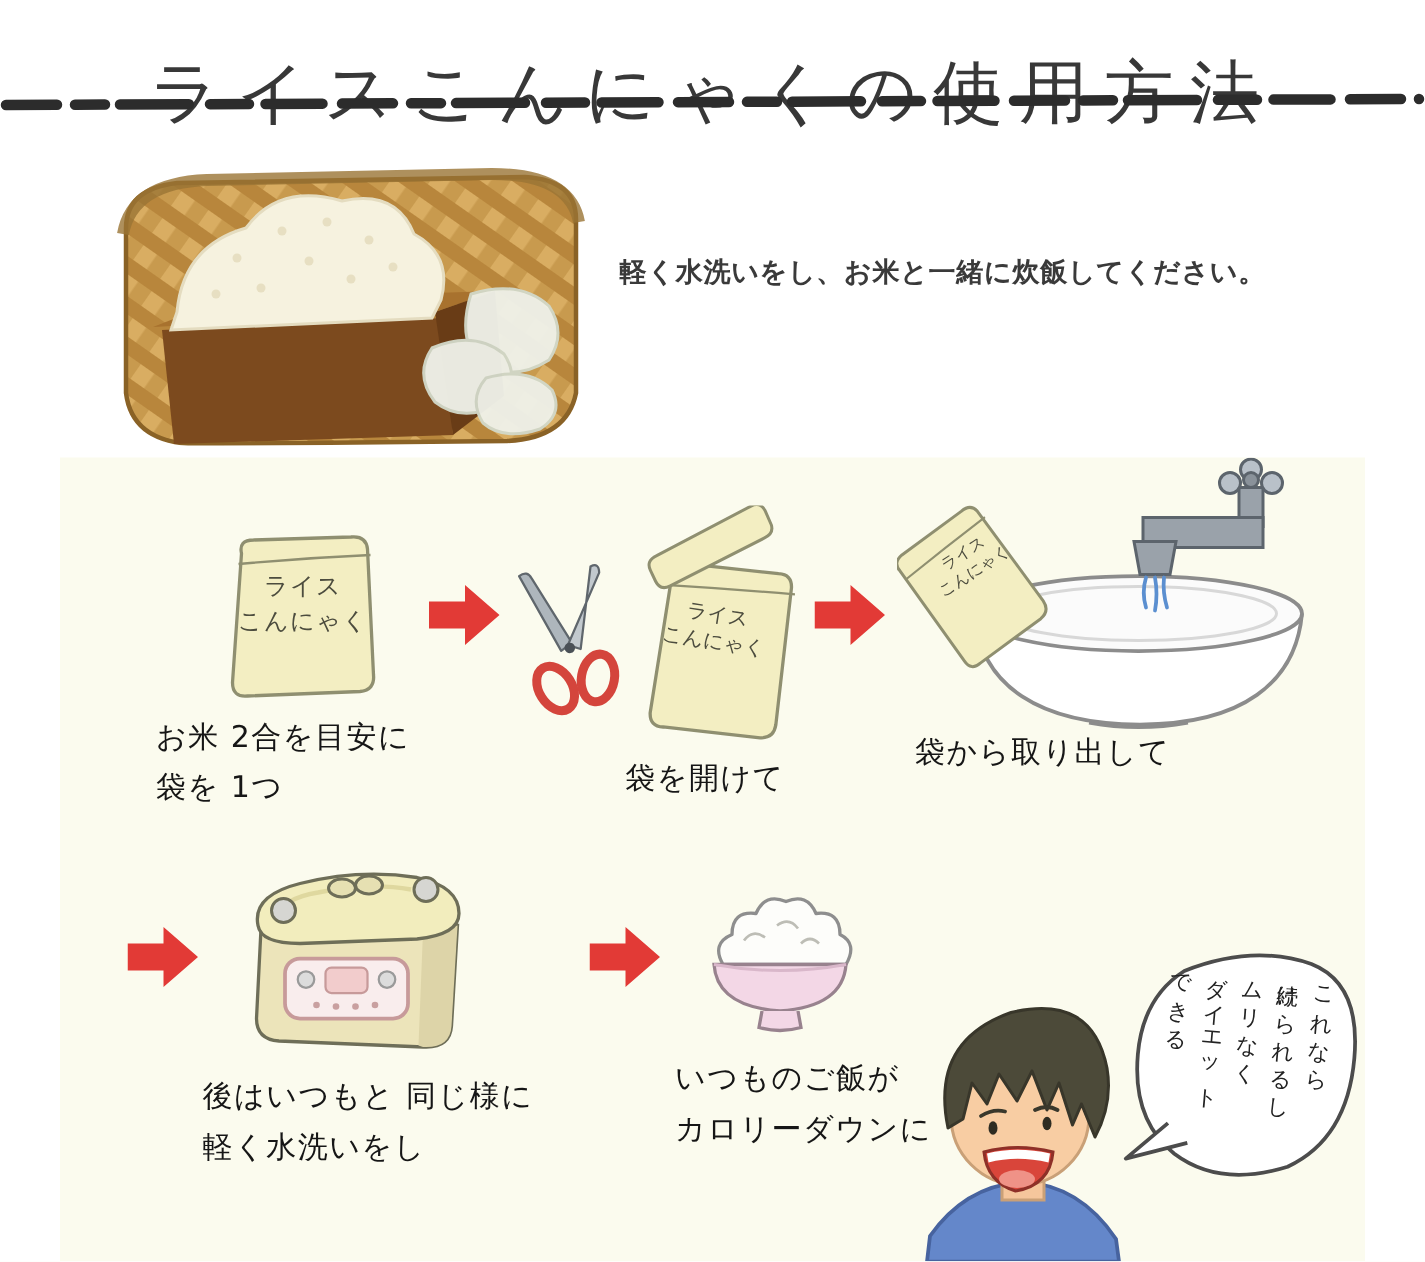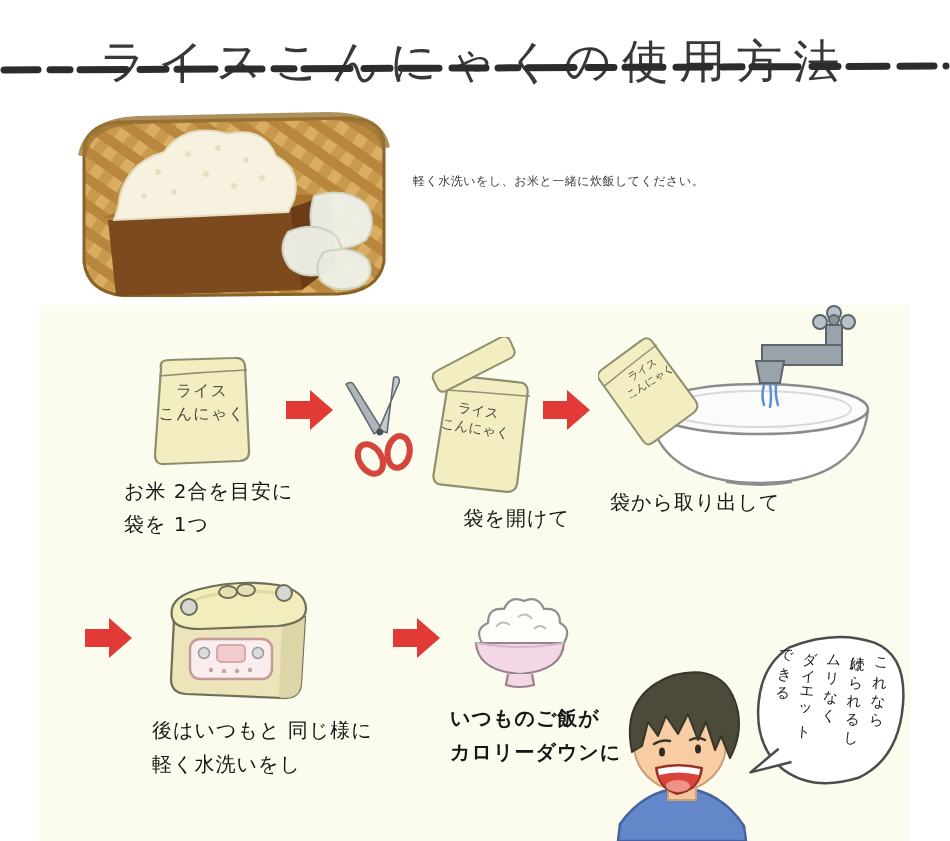--- a/index.html
+++ b/index.html
@@ -3,30 +3,30 @@
 <meta charset="utf-8">
 <style>
   html,body{margin:0;padding:0;background:#fff;}
   .page{position:relative;width:950px;height:841px;background:#fff;overflow:hidden;
         font-family:"DejaVu Sans",sans-serif;}
   .title{position:absolute;top:0;left:0;width:100%;text-align:center;font-size:46px;
          font-weight:400;color:var(--title-color,#383838);letter-spacing:11px;white-space:nowrap;}
   .divider{position:absolute;top:57px;left:0;}
   .photo{position:absolute;top:112px;left:78px;width:312px;height:185px;}
   .photo svg{width:100%;height:100%;display:block;}
-  .intro-text{position:absolute;top:163px;left:413px;font-size:12px;color:#3a3a3a;
-              line-height:37px;letter-spacing:.5px;}
+  .intro-text{position:absolute;top:163px;left:413px;font-size:18px;color:#3a3a3a;
+              line-height:37px;letter-spacing:.5px;font-weight:bold;}
   .intro-text p{margin:0;}
   .panel{position:absolute;left:40px;top:305px;width:870px;height:536px;
          background:var(--panel-bg,#fbfbee);overflow:hidden;}
   .abs{position:absolute;}
   svg{display:block;}
   .caption{position:absolute;font-size:20px;line-height:33px;color:#161616;
            letter-spacing:1px;white-space:nowrap;}
-  .caption.center{text-align:right;}
+  .caption.center{text-align:center;}
   .arrow{position:absolute;width:48px;height:44px;}
   .arrow polygon{fill:var(--arrow-red,#e23a36);}
   .pkg-shape{fill:var(--package-fill,#f3eec2);stroke:#8f8f70;stroke-linejoin:round;}
   .pkg-label{position:absolute;text-align:center;color:#4c4c3e;}
   .pkg-label span{display:block;}
   .lbl1{left:0;right:0;top:24px;font-size:16px;line-height:23px;letter-spacing:1px;}
   .lbl2{left:20px;top:64px;width:78px;font-size:13.5px;line-height:18px;transform:rotate(9deg);}
   .lbl3{left:12px;top:56px;width:72px;font-size:10.5px;line-height:14px;transform:rotate(-33deg);}
   .bubble-wrap{transform:rotate(5deg);}
   .bubble-text{position:absolute;top:18px;right:20px;bottom:26px;left:14px;
@@ -88,21 +88,21 @@
     <div class="abs" style="left:108px;top:50px;width:108px;height:112px;">
       <svg viewBox="0 0 108 112" style="width:100%;height:100%;">
         <path class="pkg-shape" stroke-width="2.2" d="M13,14 Q11,5 21,5 L86,3 Q96,2 97,11 L101,95 Q102,105 92,106 L17,109 Q7,110 7,100 Z"></path>
         <path d="M11,21 Q54,17 99,15" fill="none" stroke="#8f8f70" stroke-width="1.6"></path>
       </svg>
       <div class="pkg-label lbl1">
         <span>ライス</span>
         <span>こんにゃく</span>
       </div>
     </div>
-    <div class="caption" style="left:84px;top:170px;">
+    <div class="caption" style="left:64px;top:170px;">
       <div>お米 2合を目安に</div>
       <div>袋を 1つ</div>
     </div>
 
     <svg class="arrow" style="left:246px;top:83px;" viewBox="0 0 48 44">
       <polygon points="0,13 24,13 24,2 47,22 24,42 24,31 0,31"></polygon>
     </svg>
 
     <div class="abs" style="left:294px;top:68px;width:90px;height:108px;">
       <svg viewBox="0 0 90 108" style="width:100%;height:100%;">
@@ -193,39 +193,39 @@
         <rect x="34" y="68" width="82" height="40" rx="10" fill="#f9eded" stroke="#c79a9a" stroke-width="2.5"></rect>
         <circle cx="48" cy="82" r="5.5" fill="#dcdcdc" stroke="#9a9a9a" stroke-width="1.5"></circle>
         <circle cx="102" cy="82" r="5.5" fill="#dcdcdc" stroke="#9a9a9a" stroke-width="1.5"></circle>
         <rect x="61" y="74" width="28" height="17" rx="4" fill="#f2cccc" stroke="#c79a9a" stroke-width="1.5"></rect>
         <circle cx="55" cy="99" r="2.2" fill="#c9a0a0"></circle>
         <circle cx="68" cy="100" r="2.2" fill="#c9a0a0"></circle>
         <circle cx="81" cy="100" r="2.2" fill="#c9a0a0"></circle>
         <circle cx="94" cy="99" r="2.2" fill="#c9a0a0"></circle>
       </svg>
     </div>
-    <div class="caption" style="left:112px;top:408px;line-height:34px;">
+    <div class="caption" style="left:95px;top:408px;line-height:34px;">
       <div>後はいつもと 同じ様に</div>
       <div>軽く水洗いをし</div>
     </div>
 
     <svg class="arrow" style="left:353px;top:311px;" viewBox="0 0 48 44">
       <polygon points="0,13 24,13 24,2 47,22 24,42 24,31 0,31"></polygon>
     </svg>
 
     <div class="abs" style="left:426px;top:282px;width:108px;height:110px;">
       <svg viewBox="0 0 108 110" style="width:100%;height:100%;">
         <path d="M16,56 Q8,42 22,36 Q22,20 38,22 Q44,8 58,14 Q72,8 78,22 Q94,20 94,36 Q106,42 98,56 Z" fill="#fdfdfa" stroke="#8e8e8e" stroke-width="2.2" stroke-linejoin="round"></path>
         <path d="M30,40 q6,-8 14,-2 M52,30 q8,-6 14,2 M68,42 q6,-6 12,0" fill="none" stroke="#bdbdb5" stroke-width="1.8"></path>
         <path d="M10,56 Q12,84 54,87 Q96,84 98,56 Z" fill="#f3d7e6" stroke="#98828e" stroke-width="2.2"></path>
         <path d="M10,56 Q54,64 98,56" fill="none" stroke="#d9b7ca" stroke-width="2"></path>
         <path d="M42,87 L40,98 Q54,102 68,98 L66,87" fill="#f3d7e6" stroke="#98828e" stroke-width="2.2"></path>
       </svg>
     </div>
-    <div class="caption" style="left:410px;top:396px;line-height:34px;font-weight:bold;">
+    <div class="caption" style="left:410px;top:396px;line-height:34px;">
       <div>いつものご飯が</div>
       <div>カロリーダウンに</div>
     </div>
 
     <div class="abs" style="left:576px;top:355px;width:132px;height:181px;">
       <svg viewBox="0 0 132 181" style="width:100%;height:100%;">
         <path d="M4,164 Q28,130 66,128 Q104,130 128,166 L130,181 L2,181 Z" fill="#6487ca" stroke="#47639f" stroke-width="2.5"></path>
         <path d="M52,118 L80,118 L80,140 L52,140 Z" fill="#f5c69c" stroke="#caa077" stroke-width="2"></path>
         <circle cx="64" cy="84" r="46" fill="#f8cda3" stroke="#c9a077" stroke-width="2"></circle>
         <path d="M16,92 Q4,34 58,15 Q112,2 122,52 Q126,76 114,98 L105,76 L99,90 L90,62 L82,80 L72,54 L62,74 L50,56 L42,76 L32,62 L26,86 Z" fill="#4c4a39" stroke="#38362a" stroke-width="2" stroke-linejoin="round"></path>

